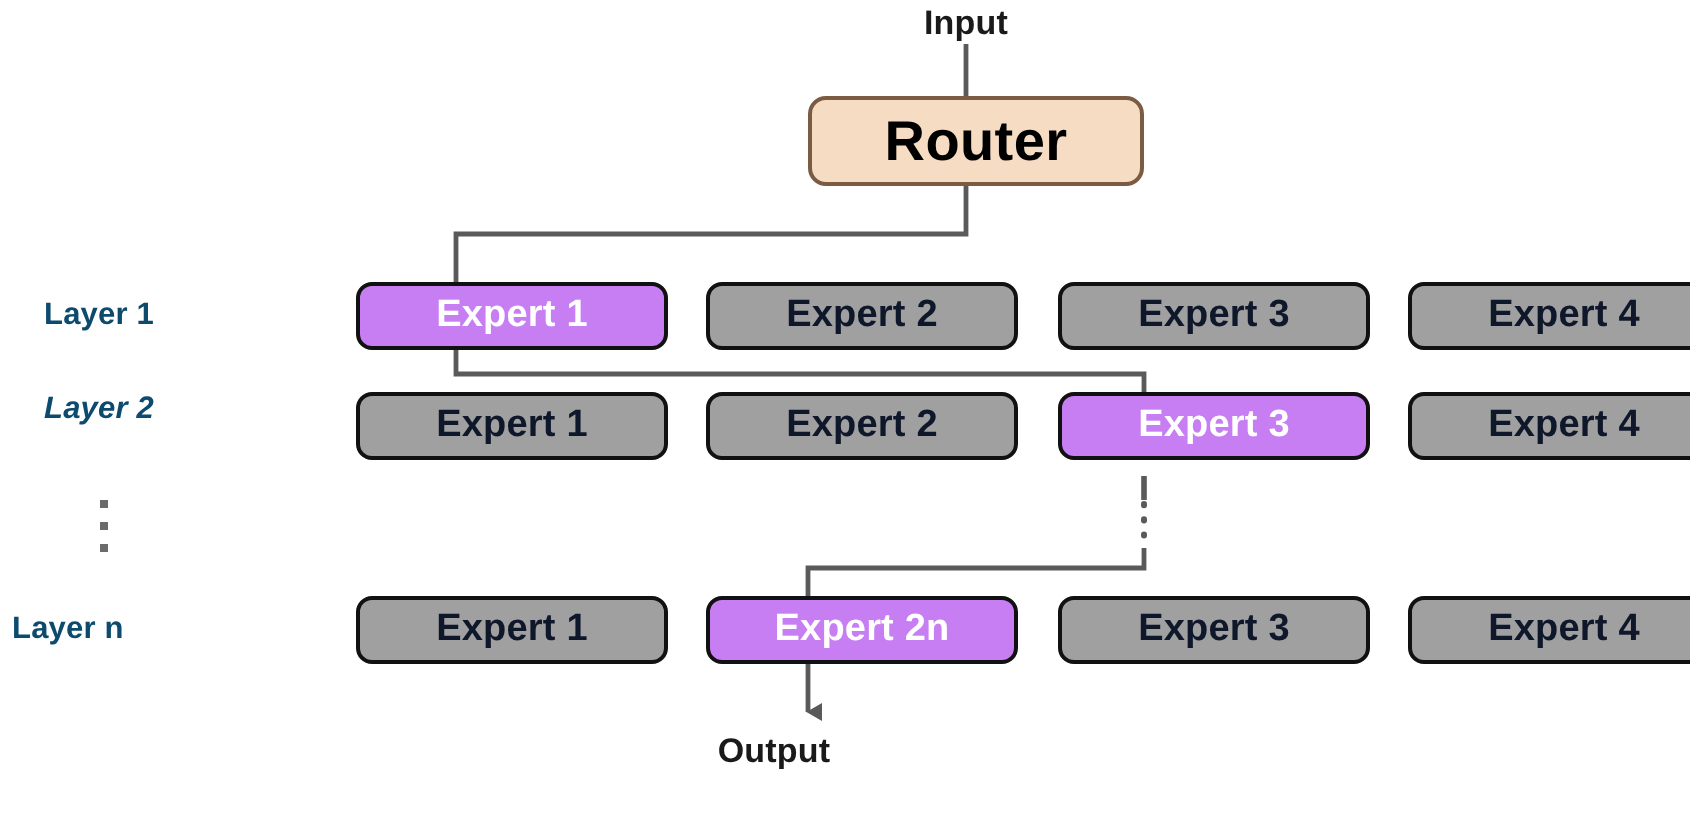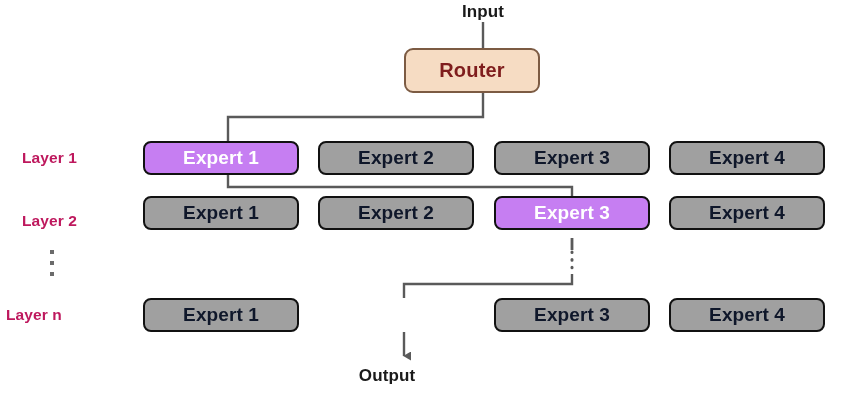--- a/index.html
+++ b/index.html
@@ -36,60 +36,61 @@
     letter-spacing: 0.1px;
     white-space: nowrap;
   }
   #input-label { left: 404px; top: 2px; width: 158px; }
   #output-label { left: 308px; top: 366px; width: 158px; }
 
   .layer-label {
     position: absolute;
     font-size: 15.5px;
     font-weight: bold;
-    color: #be185d;
+    color: #0c4a6e;
     white-space: nowrap;
     letter-spacing: 0.1px;
   }
 
   
   #router-box {
     position: absolute;
     left: 404px;
     top: 48px;
-    width: 136px;
+    width: 168px;
     height: 45px;
     box-sizing: border-box;
     background: #f6dcc3;
     border: 2.5px solid #7c5b43;
     border-radius: 9px;
     display: flex;
     align-items: center;
     justify-content: center;
-    font-size: 20px;
+    font-size: 28px;
     font-weight: bold;
-    color: #7f1d1d;
+    color: #000000;
     letter-spacing: 0.2px;
   }
 
   
   .expert-box {
     position: absolute;
     width: 156px;
     height: 34px;
     box-sizing: border-box;
     border: 2.5px solid #111111;
     border-radius: 8px;
     display: flex;
     align-items: center;
     justify-content: center;
     font-size: 19px;
     font-weight: bold;
     letter-spacing: 0.1px;
     white-space: nowrap;
+    margin-left: 35px;
   }
   .expert-box.inactive {
     background: #a0a0a0;
     color: #0f172a;
   }
   .expert-box.active {
     background: #c67ef2;
     color: #ffffff;
   }
 
@@ -141,34 +142,35 @@
 
   <div id="router-box">Router</div>
 
   <div class="layer-label" style="left:22px; top:149px;">Layer 1</div>
 
   <div class="expert-box active" style="left:143px; top:141px;">Expert 1</div>
   <div class="expert-box inactive" style="left:318px; top:141px;">Expert 2</div>
   <div class="expert-box inactive" style="left:494px; top:141px;">Expert 3</div>
   <div class="expert-box inactive" style="left:669px; top:141px;">Expert 4</div>
 
-  <div class="layer-label" style="left:22px; top:212px;">Layer 2</div>
+  <div class="layer-label" style="left:22px; top:196px;font-style:italic;">Layer 2</div>
 
   <div class="expert-box inactive" style="left:143px; top:196px;">Expert 1</div>
   <div class="expert-box inactive" style="left:318px; top:196px;">Expert 2</div>
   <div class="expert-box active" style="left:494px; top:196px;">Expert 3</div>
   <div class="expert-box inactive" style="left:669px; top:196px;">Expert 4</div>
 
   <div id="row-ellipsis">
     <span></span>
     <span></span>
     <span></span>
   </div>
 
   <div class="layer-label" style="left:6px; top:306px;">Layer n</div>
 
   <div class="expert-box inactive" style="left:143px; top:298px;">Expert 1</div>
+  <div class="expert-box active" style="left:318px; top:298px;">Expert 2n</div>
   <div class="expert-box inactive" style="left:494px; top:298px;">Expert 3</div>
   <div class="expert-box inactive" style="left:669px; top:298px;">Expert 4</div>
 
   <div class="io-label" id="output-label">Output</div>
 
 </div>
 
 </body></html>

